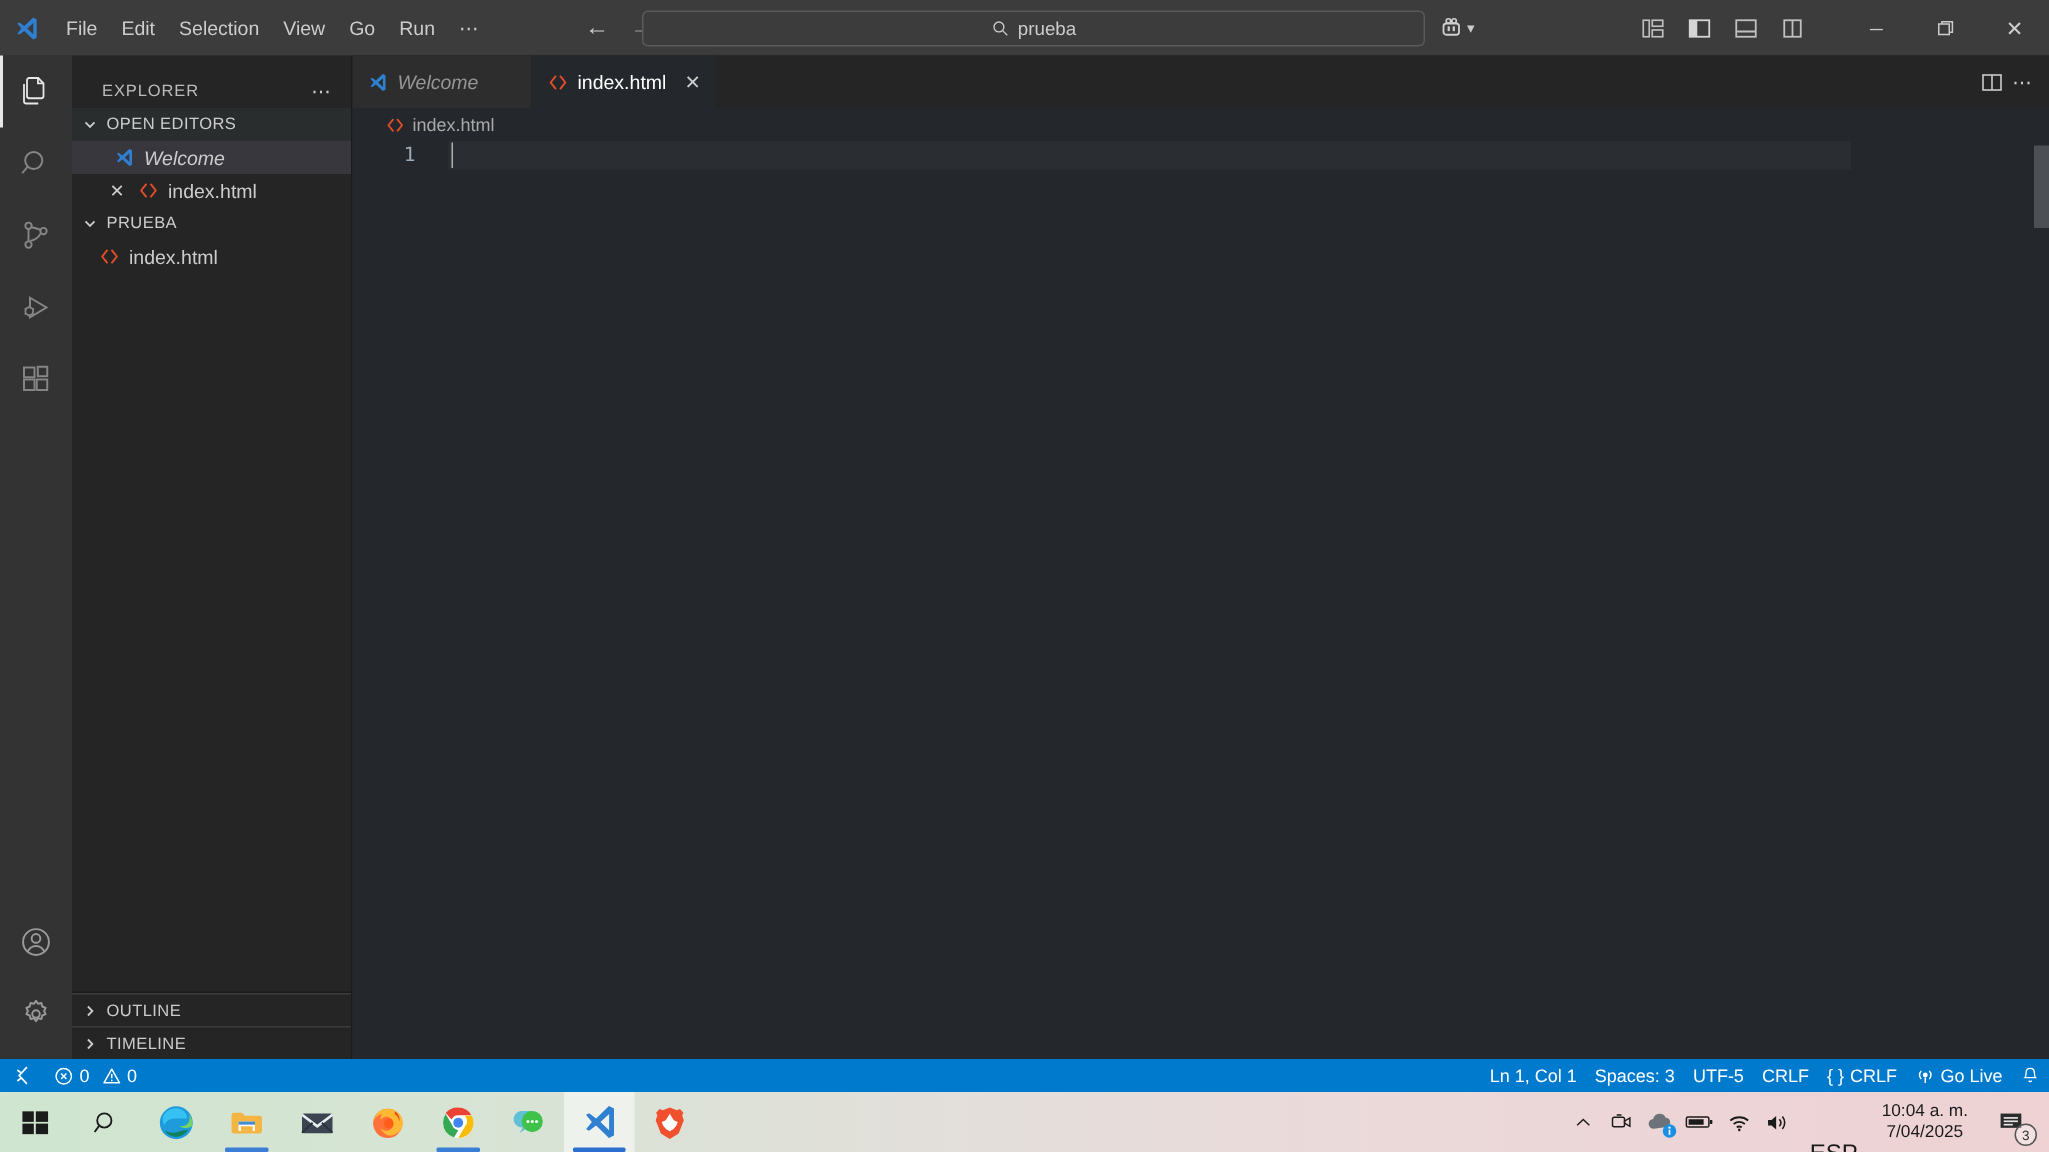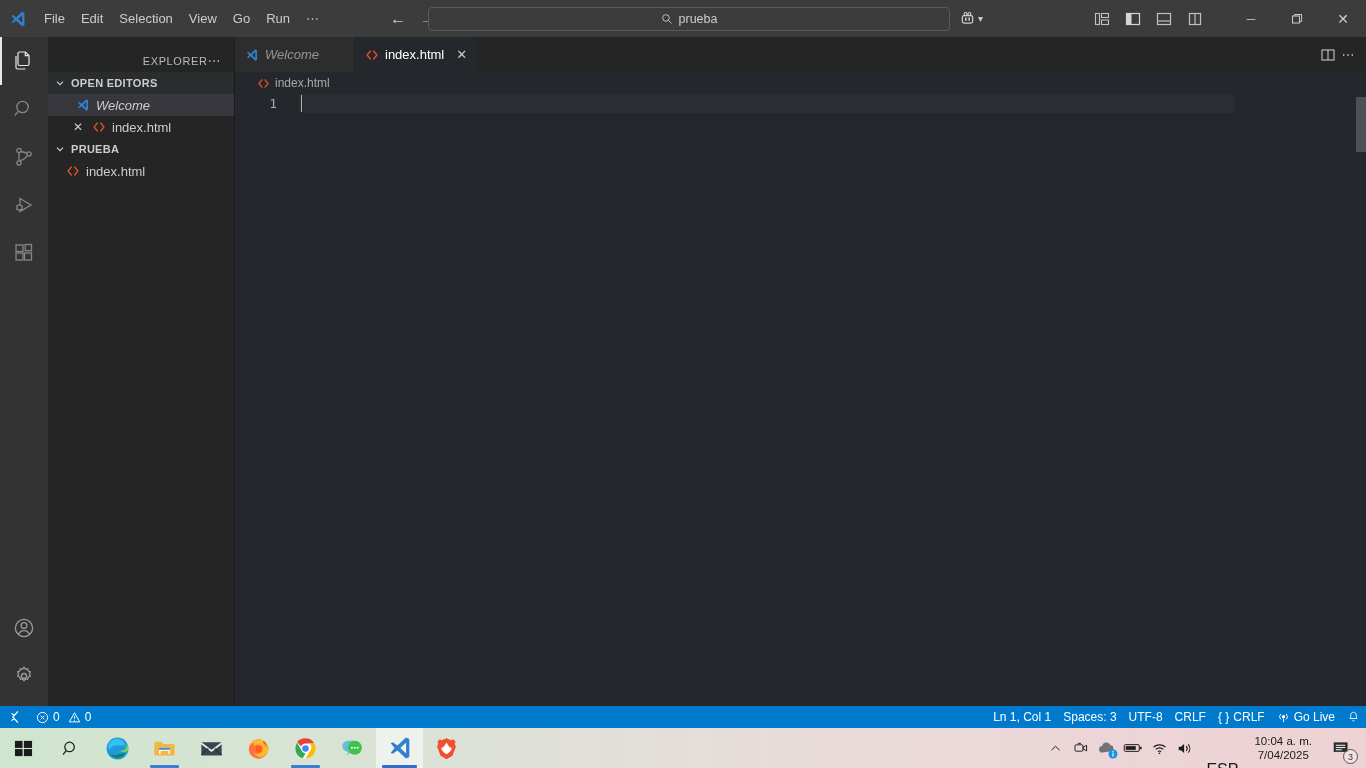--- a/index.html
+++ b/index.html
@@ -56,28 +56,28 @@
   }
   .act-spacer { flex: 1 1 auto; }
 
   
   .sidebar {
     width: 187px; background: #252526; flex: 0 0 187px;
     display: flex; flex-direction: column; color: #cccccc;
     border-right: 1px solid #1b1b1b;
   }
   .sb-title {
-    height: 35px; display: flex; align-items: center; justify-content: flex-end;
+    height: 35px; display: flex; align-items: center; justify-content: space-between;
     padding: 12px 8px 0 20px; font-size: 11px; letter-spacing: .6px; color: #bbbbbb;
     text-transform: uppercase;
   }
   .sb-dots { color: #cccccc; letter-spacing: 1.5px; font-size: 13px; padding-right: 4px; }
   .section-header {
     height: 22px; display: flex; align-items: center; gap: 3px;
-    font-size: 11px; font-weight: bold; color: #cccccc; padding-left: 4px;
+    font-size: 11px; font-weight: normal; color: #cccccc; padding-left: 4px;
     letter-spacing: .3px;
   }
   .section-header.shaded { background: #2a2d2e; }
   .chev { width: 16px; display: flex; align-items: center; justify-content: center; color: #cccccc; }
   .row {
     height: 22px; display: flex; align-items: center; font-size: 13px;
     color: #cccccc; padding-left: 8px; gap: 4px; white-space: nowrap;
   }
   .row.sel { background: #37373d; }
   .row .xbtn { width: 16px; display: flex; align-items: center; justify-content: center; color: #cccccc; font-size: 12px; }
@@ -340,20 +340,38 @@
         <svg width="14" height="14" viewBox="0 0 16 16">
             <path d="M6.1 3.4 2.4 8l3.7 4.6" fill="none" stroke="#e44d26" stroke-width="1.5" stroke-linecap="round" stroke-linejoin="round"></path>
             <path d="M9.9 3.4 13.6 8l-3.7 4.6" fill="none" stroke="#e44d26" stroke-width="1.5" stroke-linecap="round" stroke-linejoin="round"></path>
           </svg>
       </span>
       <span class="lbl">index.html</span>
     </div>
 
     <div class="sb-spacer"></div>
 
+    <div class="sb-bottom">
+      <div class="section-header">
+        <span class="chev">
+          <svg width="10" height="10" viewBox="0 0 10 10">
+              <path d="M3.6 2 6.6 5 3.6 8" fill="none" stroke="#cccccc" stroke-width="1.2"></path>
+            </svg>
+        </span>
+        <span>OUTLINE</span>
+      </div>
+      <div class="section-header">
+        <span class="chev">
+          <svg width="10" height="10" viewBox="0 0 10 10">
+              <path d="M3.6 2 6.6 5 3.6 8" fill="none" stroke="#cccccc" stroke-width="1.2"></path>
+            </svg>
+        </span>
+        <span>TIMELINE</span>
+      </div>
+    </div>
   </div>
 
   <div class="editorgroup">
     <div class="tabsbar">
       <div class="tab">
         <span>
           <svg width="14" height="14" viewBox="0 0 24 24" style="display:block">
               <path fill="#2f80d0" d="M17.5 2.2 9.6 9.8 5.3 6.6 3.4 7.5l3.6 4.5-3.6 4.5 1.9.9 4.3-3.2 7.9 7.6 3.1-1.5V3.7zM17.6 7v10l-5.3-5z"></path>
             </svg>
         </span>
@@ -418,21 +436,21 @@
           <path d="M8 2.2 14.4 13.4H1.6z" fill="none" stroke="#ffffff" stroke-width="1.2" stroke-linejoin="round"></path>
           <path d="M8 6.2v3.4" stroke="#ffffff" stroke-width="1.2"></path>
           <circle cx="8" cy="11.4" r=".7" fill="#ffffff"></circle>
         </svg>
       <span>0</span>
     </div>
   </div>
   <div class="sb-right">
     <div class="sbitem">Ln 1, Col 1</div>
     <div class="sbitem">Spaces: 3</div>
-    <div class="sbitem">UTF-8</div>
+    <div class="sbitem">UTF-5</div>
     <div class="sbitem">CRLF</div>
     <div class="sbitem">
       <span style="font-size:12px">{&nbsp;}</span>
       <span>CRLF</span>
     </div>
     <div class="sbitem">
       <svg width="13" height="13" viewBox="0 0 16 16">
           <circle cx="8" cy="7" r="2" fill="#ffffff"></circle>
           <path d="M4.7 3.7a4.6 4.6 0 0 0 0 6.6M11.3 3.7a4.6 4.6 0 0 1 0 6.6" fill="none" stroke="#ffffff" stroke-width="1.2"></path>
           <path d="M8 9v4.6" stroke="#ffffff" stroke-width="1.2"></path>

